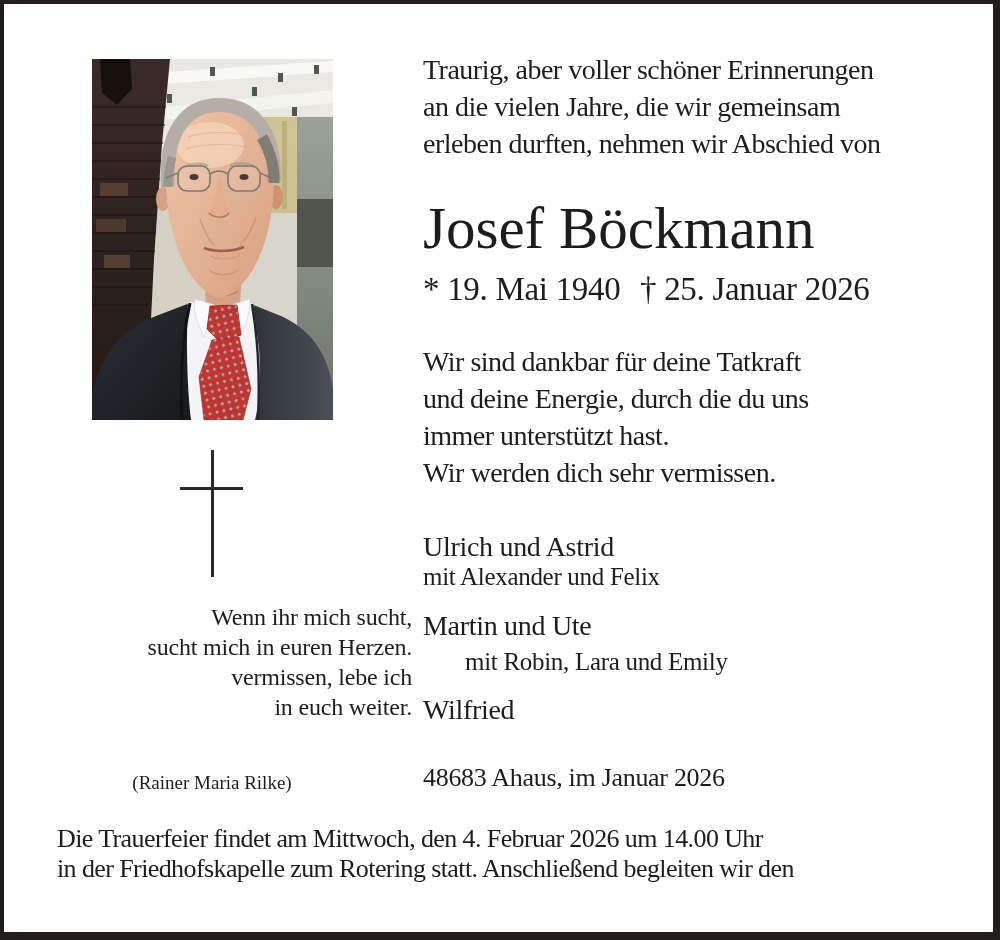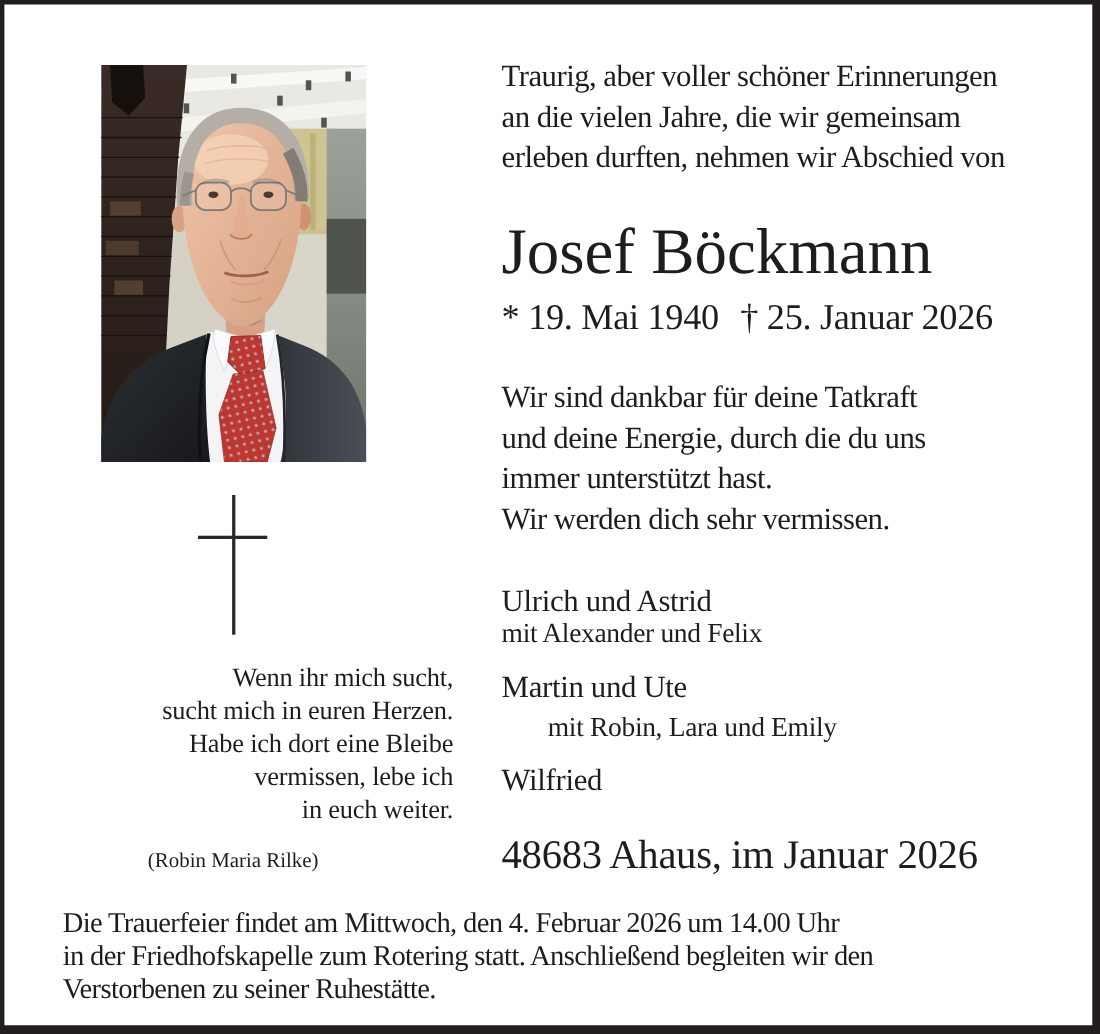--- a/index.html
+++ b/index.html
@@ -15,32 +15,32 @@
   .abs{position:absolute;}
   
   .photo{left:92px;top:59px;width:241px;height:361px;}
   .photo svg{display:block;width:241px;height:361px;}
   .cross{left:180px;top:450px;width:63px;height:127px;}
   .cross .v{position:absolute;left:31px;top:0;width:2.5px;height:127px;background:#2b2828;}
   .cross .h{position:absolute;left:0;top:37px;width:63px;height:2.5px;background:#2b2828;}
   .poem{left:12px;top:602px;width:400px;text-align:right;font-size:24px;line-height:30px;letter-spacing:-0.2px;}
   .poem-attr{left:12px;top:771px;width:400px;text-align:center;font-size:19px;line-height:24px;}
   
-  .rcol{left:456px;top:0;width:545px;height:660px;}
+  .rcol{left:423px;top:0;width:545px;height:660px;}
   .intro{top:51px;left:0;font-size:28px;line-height:37px;letter-spacing:-0.5px;}
   .name{top:195px;left:0;font-size:59px;line-height:66px;white-space:nowrap;}
   .dates{top:272px;left:0;width:540px;height:34px;font-size:33px;line-height:34px;letter-spacing:-0.3px;}
   .dates .death{position:absolute;left:217px;top:0;}
   .tribute{top:343px;left:0;font-size:28px;line-height:37px;letter-spacing:-0.5px;}
   .m-names{font-size:28px;line-height:34px;letter-spacing:-0.3px;left:0;}
   .m-children{font-size:25px;line-height:30px;letter-spacing:-0.3px;left:0;}
   .m1n{top:530px;} .m1c{top:562px;}
   .m2n{top:609px;} .m2c{top:647px;margin-left:42px;}
   .m3n{top:693px;}
-  .place{top:761px;left:0;font-size:37px;line-height:34px;letter-spacing:-0.3px;}
+  .place{top:761px;left:0;font-size:26px;line-height:34px;letter-spacing:-0.3px;}
   
   .funeral{left:57px;top:824px;font-size:26px;line-height:30px;letter-spacing:-0.6px;}
   .funeral div{white-space:nowrap;}
 </style>
 </head>
 <body>
 
 <div class="page">
 
   <div class="abs photo">
@@ -157,25 +157,24 @@
   </div>
 
   <div class="abs cross">
     <span class="v"></span>
     <span class="h"></span>
   </div>
 
   <div class="abs poem">
     <div>Wenn ihr mich sucht,</div>
     <div>sucht mich in euren Herzen.</div>
-    <div>Habe ich dort eine Bleibe</div>
     <div>vermissen, lebe ich</div>
     <div>in euch weiter.</div>
   </div>
-  <div class="abs poem-attr">(Robin Maria Rilke)</div>
+  <div class="abs poem-attr">(Rainer Maria Rilke)</div>
 
   <div class="abs rcol">
     <div class="abs intro">
       <div>Traurig, aber voller schöner Erinnerungen</div>
       <div>an die vielen Jahre, die wir gemeinsam</div>
       <div>erleben durften, nehmen wir Abschied von</div>
     </div>
 
     <div class="abs name">Josef Böckmann</div>
 
@@ -196,17 +195,16 @@
     <div class="abs m-names m2n">Martin und Ute</div>
     <div class="abs m-children m2c">mit Robin, Lara und Emily</div>
     <div class="abs m-names m3n">Wilfried</div>
 
     <div class="abs place">48683 Ahaus, im Januar 2026</div>
   </div>
 
   <div class="abs funeral">
     <div>Die Trauerfeier findet am Mittwoch, den 4. Februar 2026 um 14.00 Uhr</div>
     <div>in der Friedhofskapelle zum Rotering statt. Anschließend begleiten wir den</div>
-    <div>Verstorbenen zu seiner Ruhestätte.</div>
   </div>
 
   <div class="frame"></div>
 </div>
 
 </body></html>

